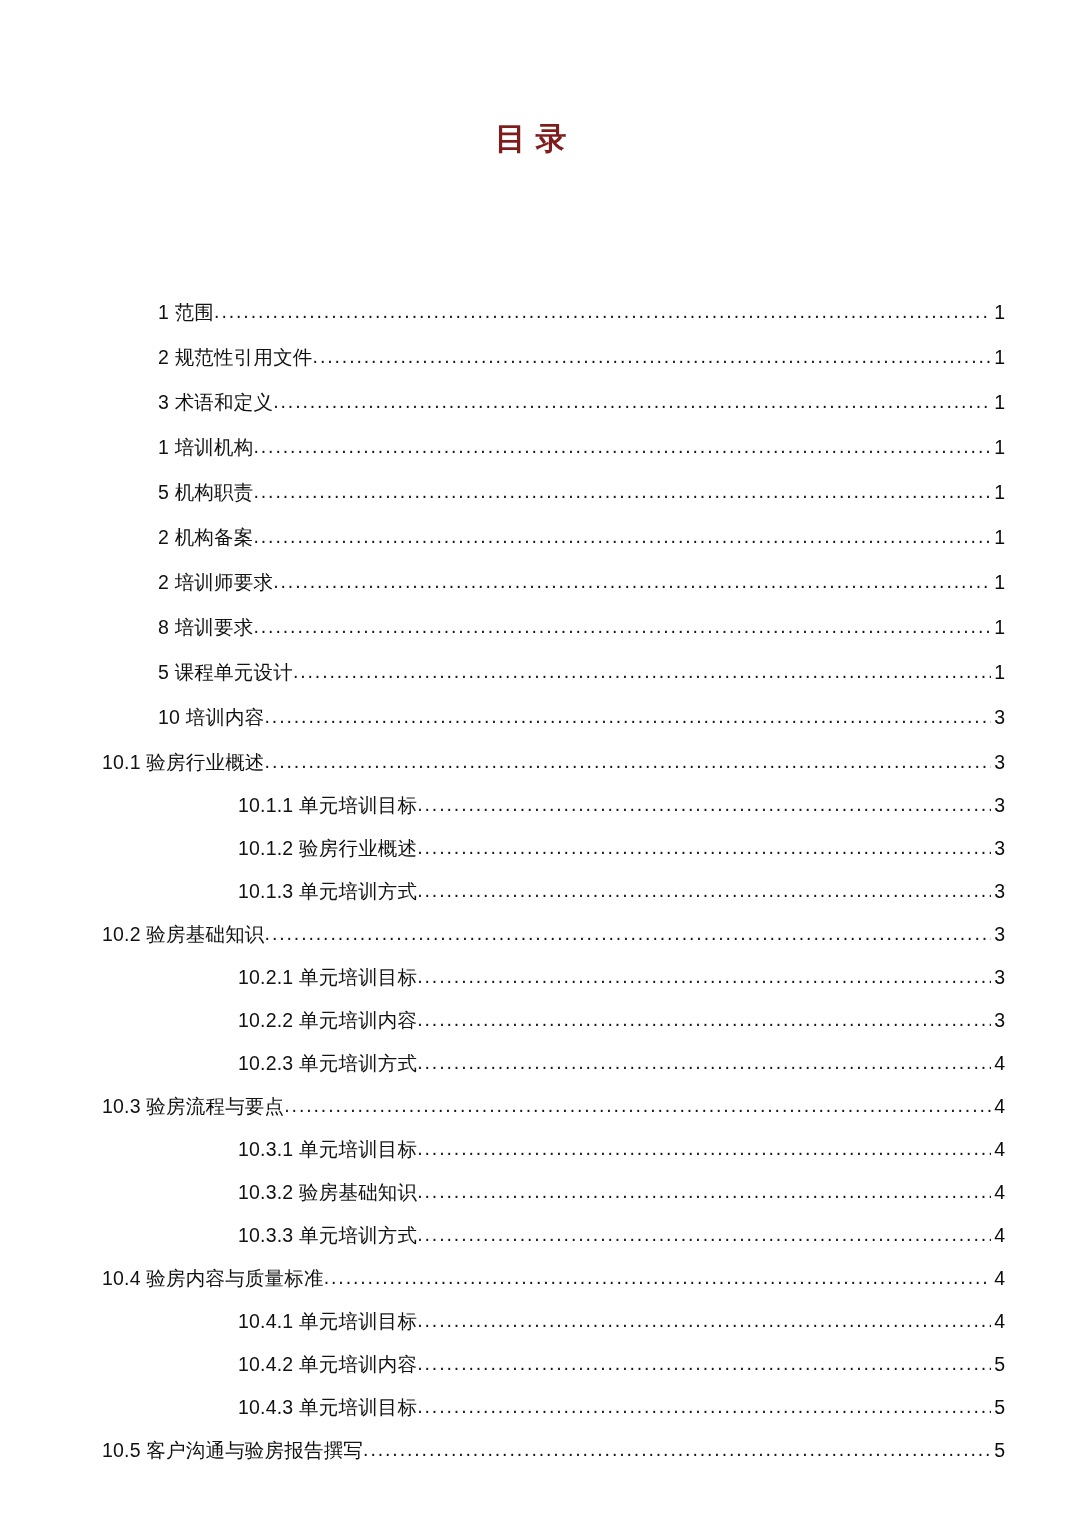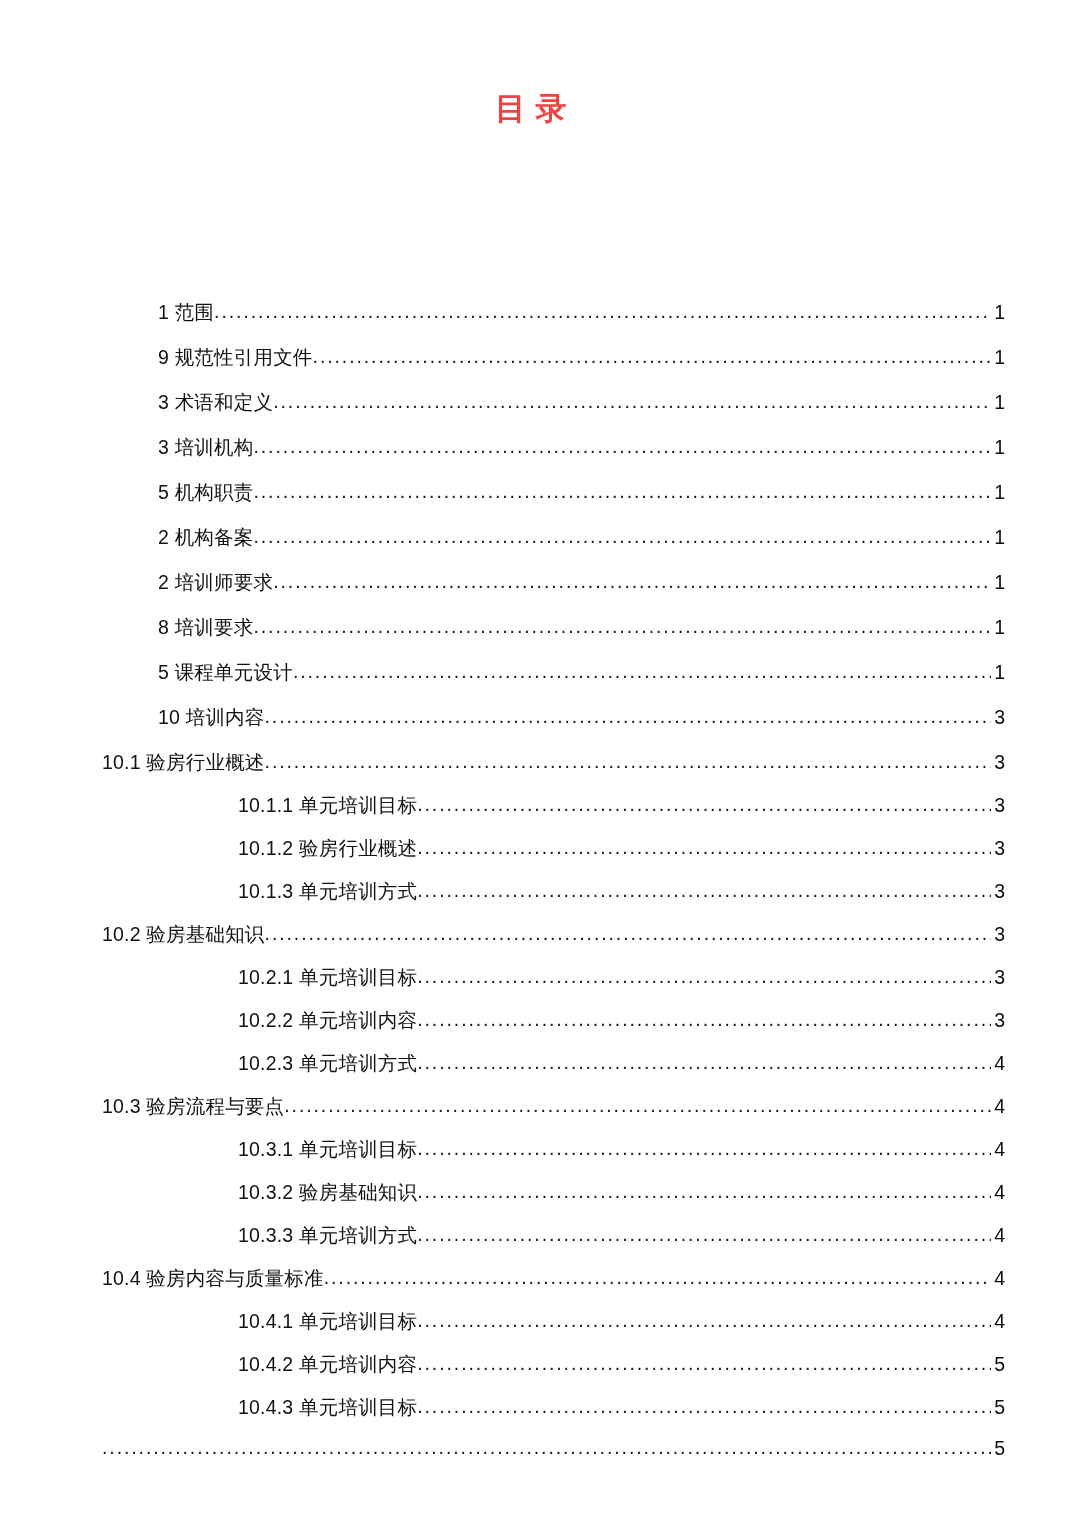--- a/index.html
+++ b/index.html
@@ -22,23 +22,23 @@
     background: #ffffff;
     position: relative;
     box-sizing: border-box;
   }
 
   .toc-title {
     text-align: center;
     font-size: 31px;
     font-weight: 700;
     letter-spacing: 0.5px;
-    color: #ef4444;
+    color: #7f1d1d;
     margin: 0;
-    padding-top: 90px;
+    padding-top: 120px;
     padding-right: 18px;
     line-height: 1.2;
     font-family: "Liberation Sans", "DejaVu Sans", sans-serif;
   }
 
   .toc-list {
     margin: 16px;
     padding: 0;
     list-style: none;
     position: absolute;
@@ -106,31 +106,31 @@
 
   <h1 class="toc-title">目  录</h1>
 
   <ul class="toc-list" id="toc-list">
       <li class="toc-row level-1">
         <span class="toc-label">1 范围 </span>
         <span class="toc-leader"></span>
         <span class="toc-page">1</span>
       </li>
       <li class="toc-row level-1">
-        <span class="toc-label">9 规范性引用文件</span>
+        <span class="toc-label">2 规范性引用文件</span>
         <span class="toc-leader"></span>
         <span class="toc-page">1</span>
       </li>
       <li class="toc-row level-1">
         <span class="toc-label">3 术语和定义</span>
         <span class="toc-leader"></span>
         <span class="toc-page">1</span>
       </li>
       <li class="toc-row level-1">
-        <span class="toc-label">3 培训机构</span>
+        <span class="toc-label">1 培训机构</span>
         <span class="toc-leader"></span>
         <span class="toc-page">1</span>
       </li>
       <li class="toc-row level-1">
         <span class="toc-label">5 机构职责</span>
         <span class="toc-leader"></span>
         <span class="toc-page">1</span>
       </li>
       <li class="toc-row level-1">
         <span class="toc-label">2 机构备案</span>
@@ -231,18 +231,19 @@
         <span class="toc-label">10.4.2   单元培训内容</span>
         <span class="toc-leader"></span>
         <span class="toc-page">5</span>
       </li>
       <li class="toc-row level-3">
         <span class="toc-label">10.4.3 单元培训目标</span>
         <span class="toc-leader"></span>
         <span class="toc-page">5</span>
       </li>
       <li class="toc-row level-2">
+        <span class="toc-label">10.5 客户沟通与验房报告撰写 </span>
         <span class="toc-leader"></span>
         <span class="toc-page">5</span>
       </li>
     </ul>
 
 </div>
 
 </body></html>

